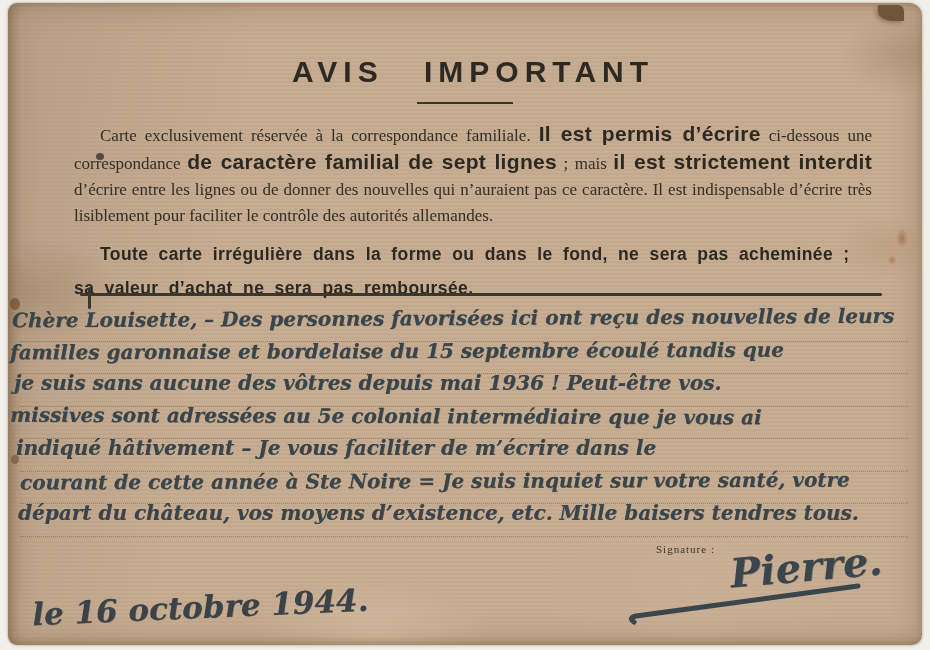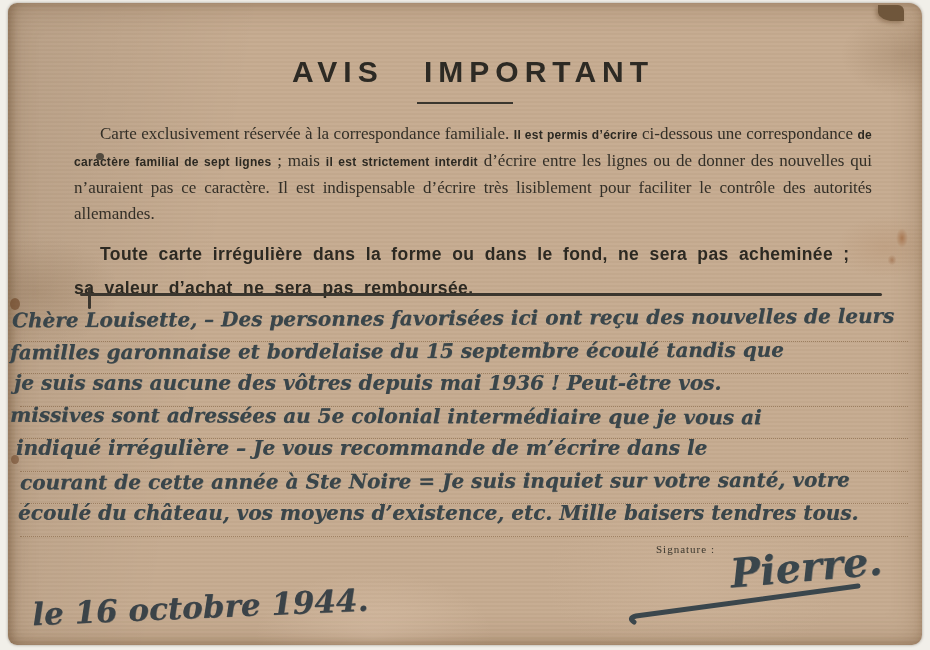--- a/index.html
+++ b/index.html
@@ -42,21 +42,21 @@
   .para{
     position:absolute;left:66px;width:798px;margin:0;
     color:#332f27;text-align:justify;
   }
   .para1{
     top:118px;
     font-size:17px;line-height:26px;text-indent:26px;
   }
   .seg-bold{
     font-family:"Liberation Sans", sans-serif;
-    font-weight:700;font-size:12px;letter-spacing:0.3px;
+    font-weight:700;font-size:21px;letter-spacing:0.3px;
     color:#2c2922;
   }
   .para2{
     top:234px;
     font-family:"Liberation Sans", sans-serif;
     font-weight:700;font-size:17.5px;line-height:34px;
     letter-spacing:0.4px;word-spacing:5px;text-indent:26px;
     color:#2c2922;text-align:left;
   }
   .ink-dot{
@@ -146,23 +146,23 @@
   <div class="guide" style="top:403px"></div>
   <div class="guide" style="top:435px"></div>
   <div class="guide" style="top:468px"></div>
   <div class="guide" style="top:500px"></div>
   <div class="guide" style="top:533px"></div>
 
   <div class="hand-line" style="left:4px;top:303px;transform:rotate(-0.3deg)">Chère Louisette, – Des personnes favorisées ici ont reçu des nouvelles de leurs</div>
   <div class="hand-line" style="left:2px;top:336px;transform:rotate(-0.2deg)">familles garonnaise et bordelaise du 15 septembre écoulé tandis que</div>
   <div class="hand-line" style="left:6px;top:368px">je suis  sans aucune des vôtres depuis mai 1936 ! Peut-être vos.</div>
   <div class="hand-line" style="left:2px;top:401px;transform:rotate(0.2deg)">missives sont adressées au 5e colonial intermédiaire que je vous ai</div>
-  <div class="hand-line" style="left:8px;top:433px">indiqué irrégulière – Je vous recommande de m’écrire dans le</div>
+  <div class="hand-line" style="left:8px;top:433px">indiqué hâtivement – Je vous faciliter de m’écrire dans le</div>
   <div class="hand-line" style="left:12px;top:466px;transform:rotate(-0.2deg)">courant de cette année à Ste Noire = Je suis inquiet sur votre santé, votre</div>
-  <div class="hand-line" style="left:10px;top:498px">écoulé du château, vos moyens d’existence, etc.  Mille baisers tendres tous.</div>
+  <div class="hand-line" style="left:10px;top:498px">départ du château, vos moyens d’existence, etc.  Mille baisers tendres tous.</div>
 
   <div class="sig-label">Signature :</div>
   <div class="signature">Pierre.</div>
   <svg class="flourish" width="250" height="50" viewBox="0 0 250 50">
     <path d="M14 44 Q8 40 16 38 L238 8" stroke="#3a464c" stroke-width="5" fill="none" stroke-linecap="round"></path>
   </svg>
 
   <div class="date-line">le 16 octobre 1944.</div>
 
   <div class="notch-tr"></div>

